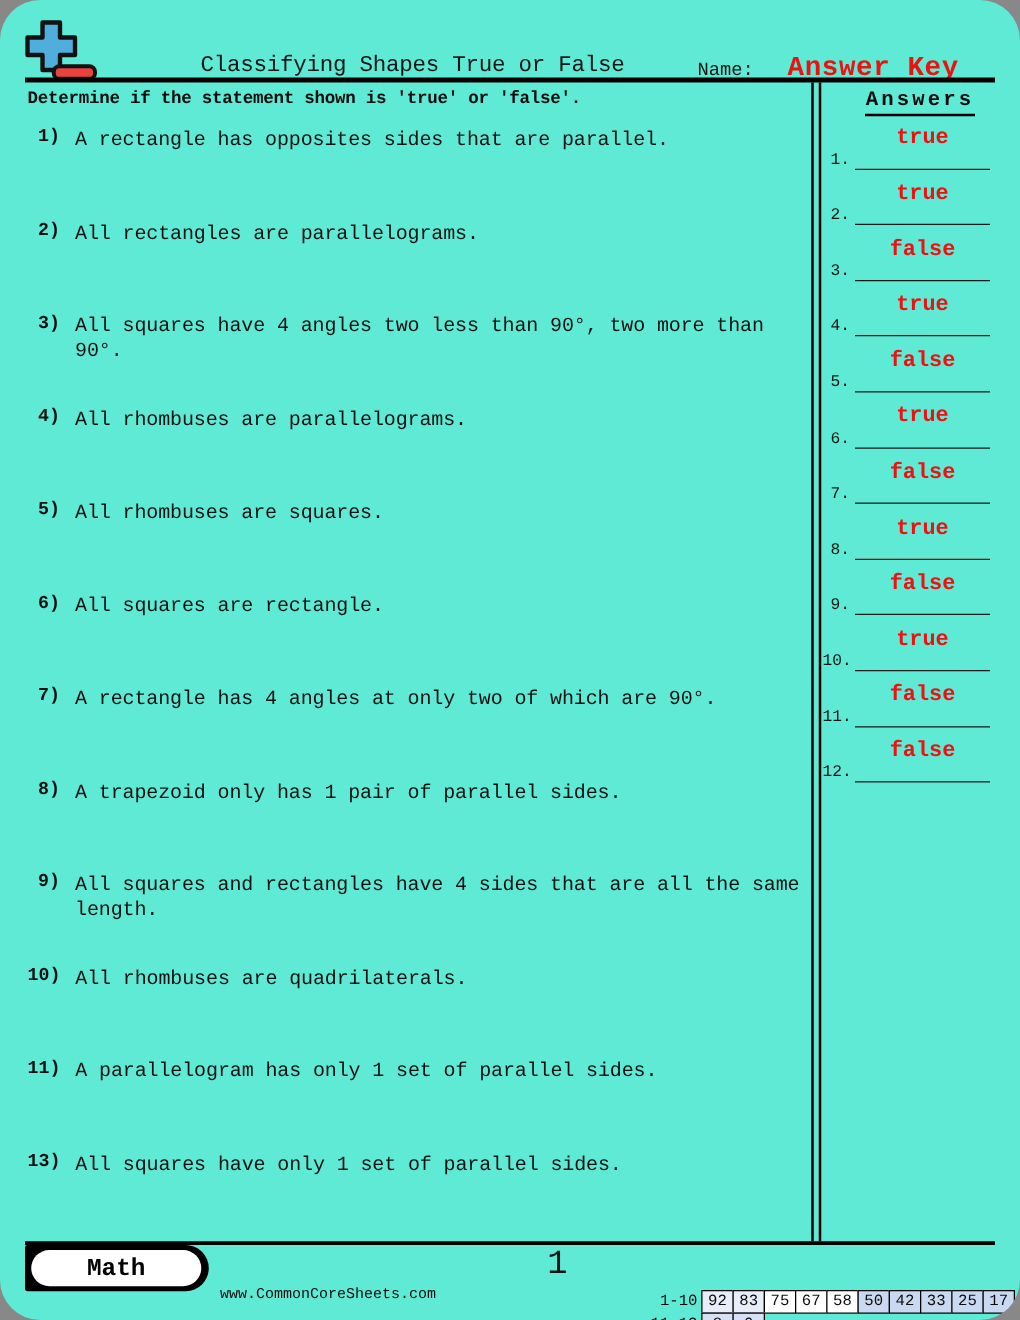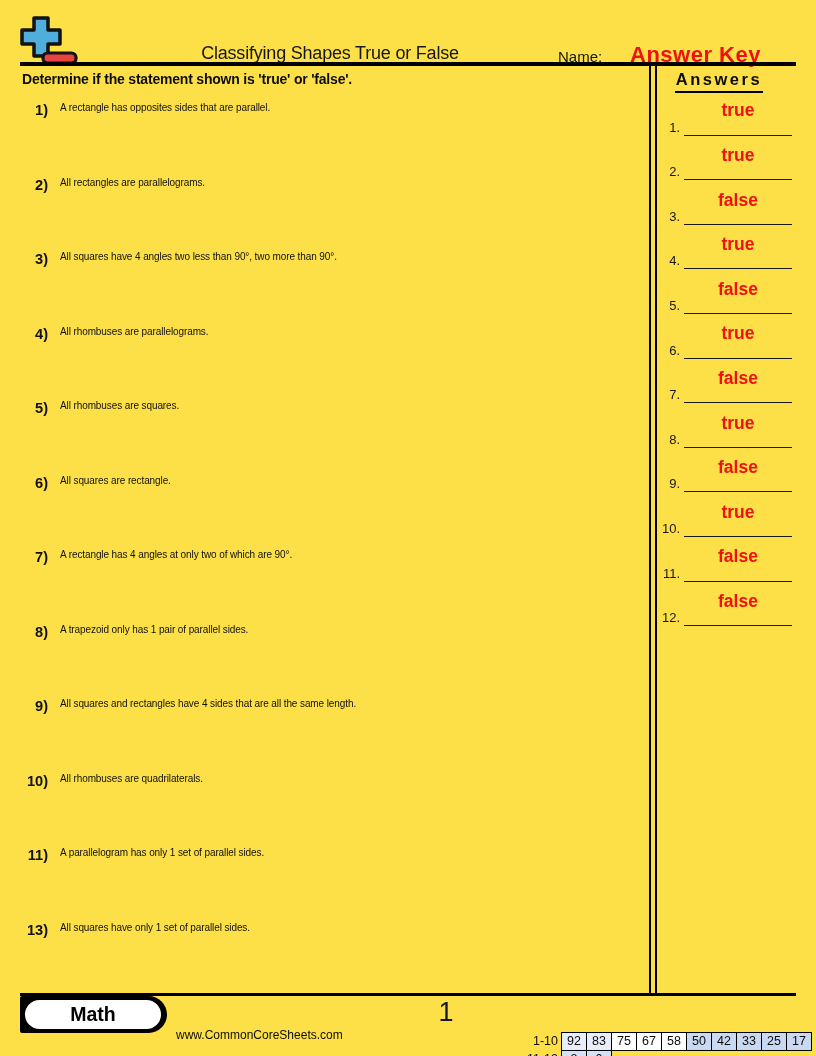--- a/index.html
+++ b/index.html
@@ -1,20 +1,20 @@
 <!DOCTYPE html>
 <html><head>
 <meta charset="utf-8">
 <style>
   * { margin:0; padding:0; box-sizing:border-box; }
   html,body { background:#888; }
   .page {
     position:relative; width:816px; height:1056px; margin:0 auto;
-    background:#fde047; overflow:hidden;
-    font-family:Liberation Sans, sans-serif; color:#111;
+    background:#5eead4; overflow:hidden;
+    font-family:Liberation Mono, monospace; color:#111;border-radius:32px;
   }
 
   
   .logo { position:absolute; left:19px; top:15px; }
   .page-title {
     position:absolute; left:0; top:43px; width:660px;
     text-align:center; font-size:18px; font-weight:500; letter-spacing:-0.2px; color:#161616;
   }
   .name-label { position:absolute; left:558px; top:48px; font-size:15px; color:#161616; }
   .answer-key {
@@ -25,30 +25,30 @@
 
   .instruction {
     position:absolute; left:22px; top:71px; width:600px;
     font-size:14px; font-weight:700; letter-spacing:-0.2px; color:#0d0d0d;
   }
 
   
   .questions { position:absolute; left:22px; top:96px; width:618px; }
   .question { height:74.5px; padding-top:6px; display:flex; align-items:flex-start; }
   .qnum { min-width:26px; text-align:right; font-weight:700; font-size:14.6px; margin-right:12px; }
-  .qtext { font-size:10px; letter-spacing:-0.1px; line-height:1.25; }
+  .qtext { font-size:16px; letter-spacing:-0.1px; line-height:1.25; }
 
   
   .col-divider {
     position:absolute; left:649px; top:66px; height:927px; width:8px;
     border-left:2px solid #000; border-right:2px solid #000;
   }
 
   
-  .answers-heading { position:absolute; left:644px; top:70px; width:150px; text-align:center; }
+  .answers-heading { position:absolute; left:661px; top:70px; width:150px; text-align:center; }
   .answers-heading span {
     display:inline-block; font-size:16.5px; font-weight:700; letter-spacing:2.5px;
     border-bottom:2.5px solid #000; padding:0 1px 2px 1px; color:#0d0d0d;
   }
   .answers-list { position:absolute; left:658px; top:91px; width:134px; }
   .answer-row { height:44.6px; display:flex; align-items:flex-end; }
   .anum { width:22px; text-align:right; font-size:13px; margin-right:4px; color:#161616; line-height:1.15; }
   .aline {
     flex:1; border-bottom:1.8px solid #1a1a1a; text-align:center;
     color:#EE1111; font-weight:700; font-size:17.5px; line-height:1.1; padding-bottom:14px;

